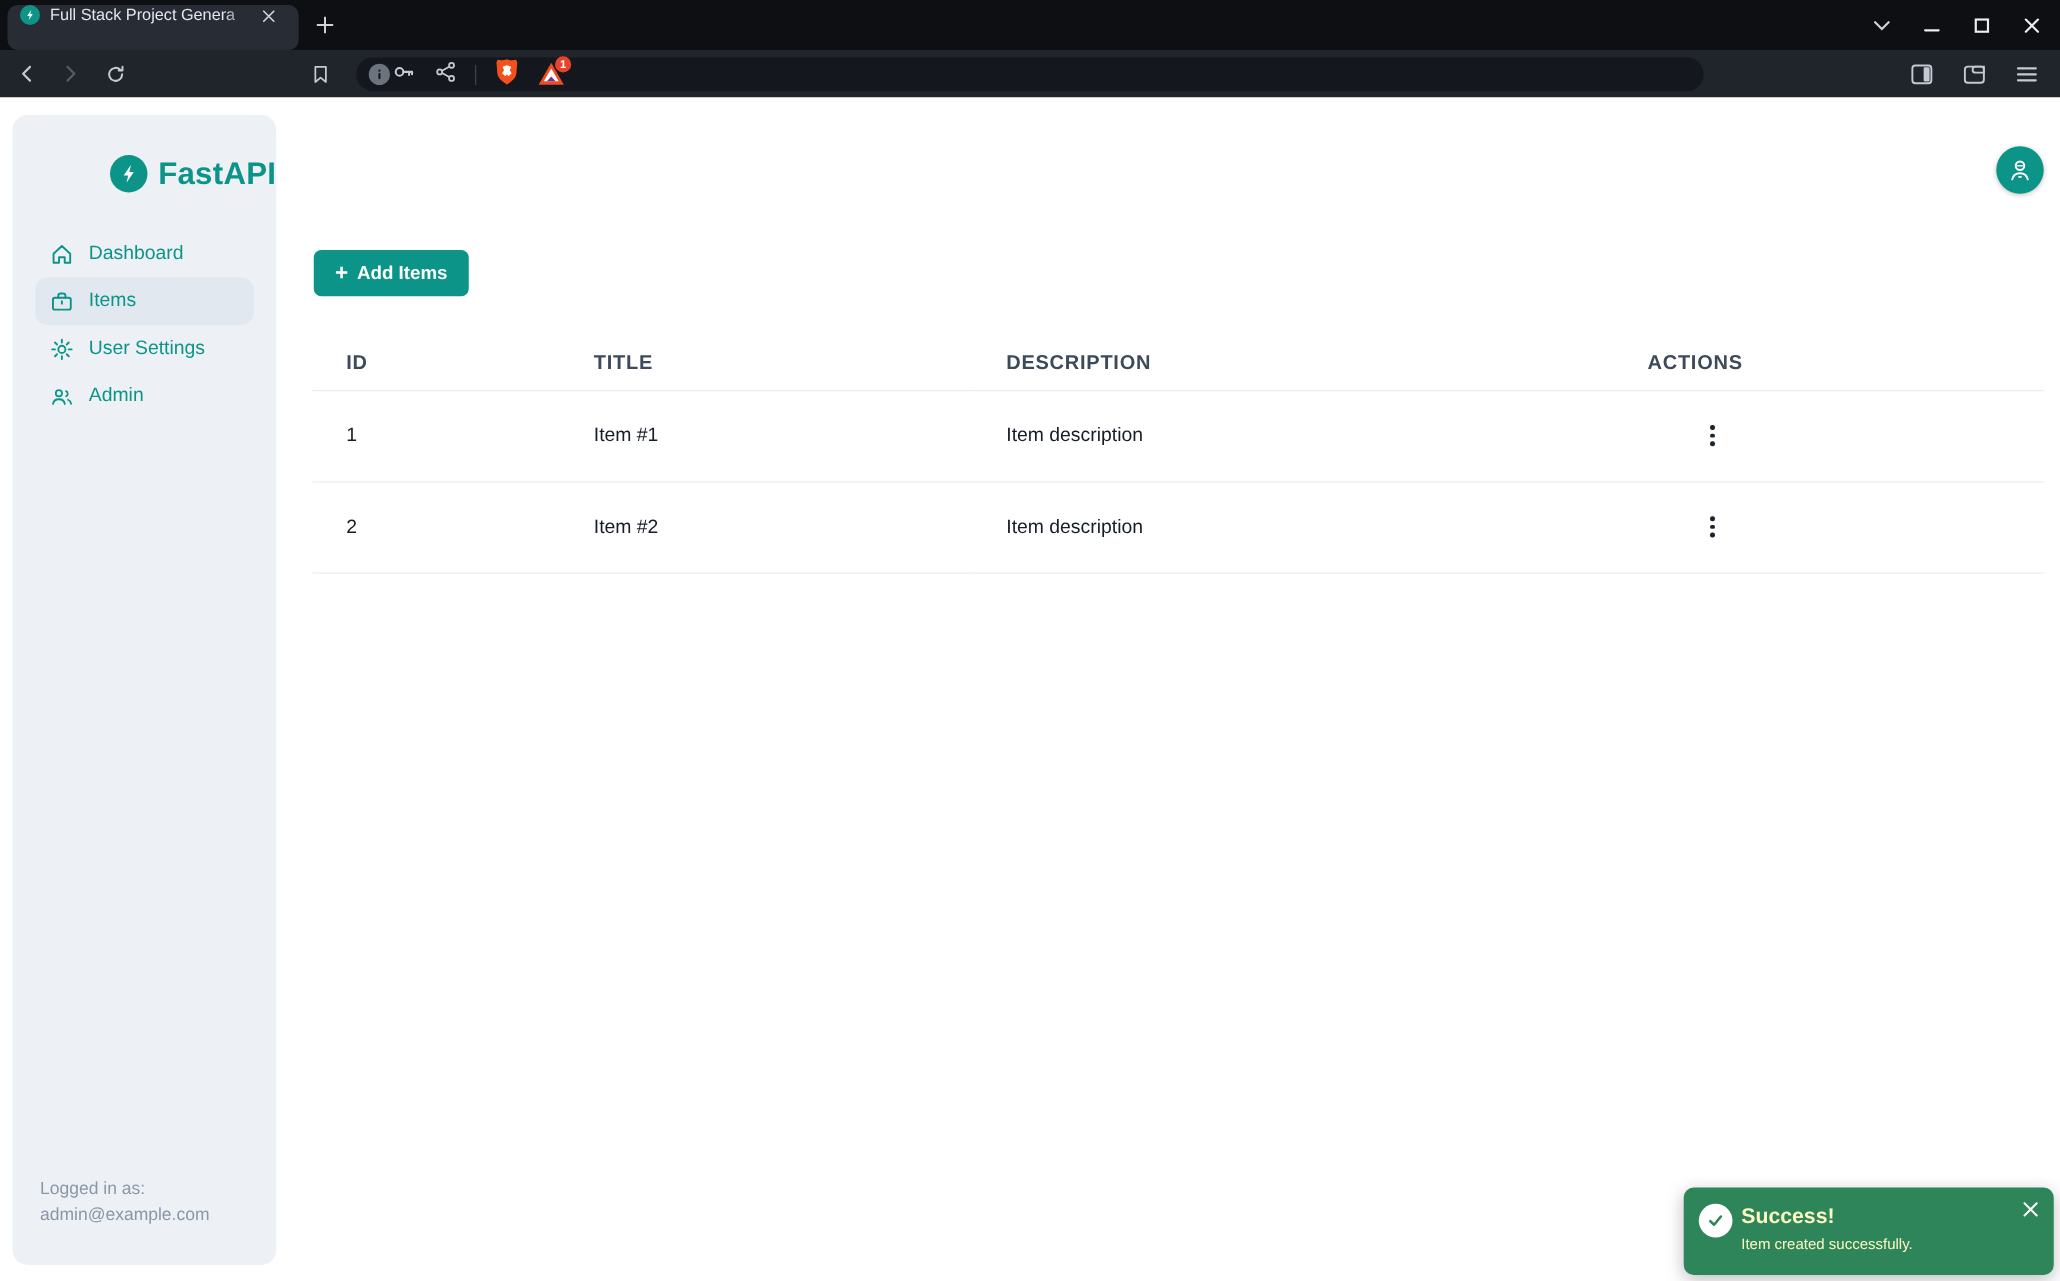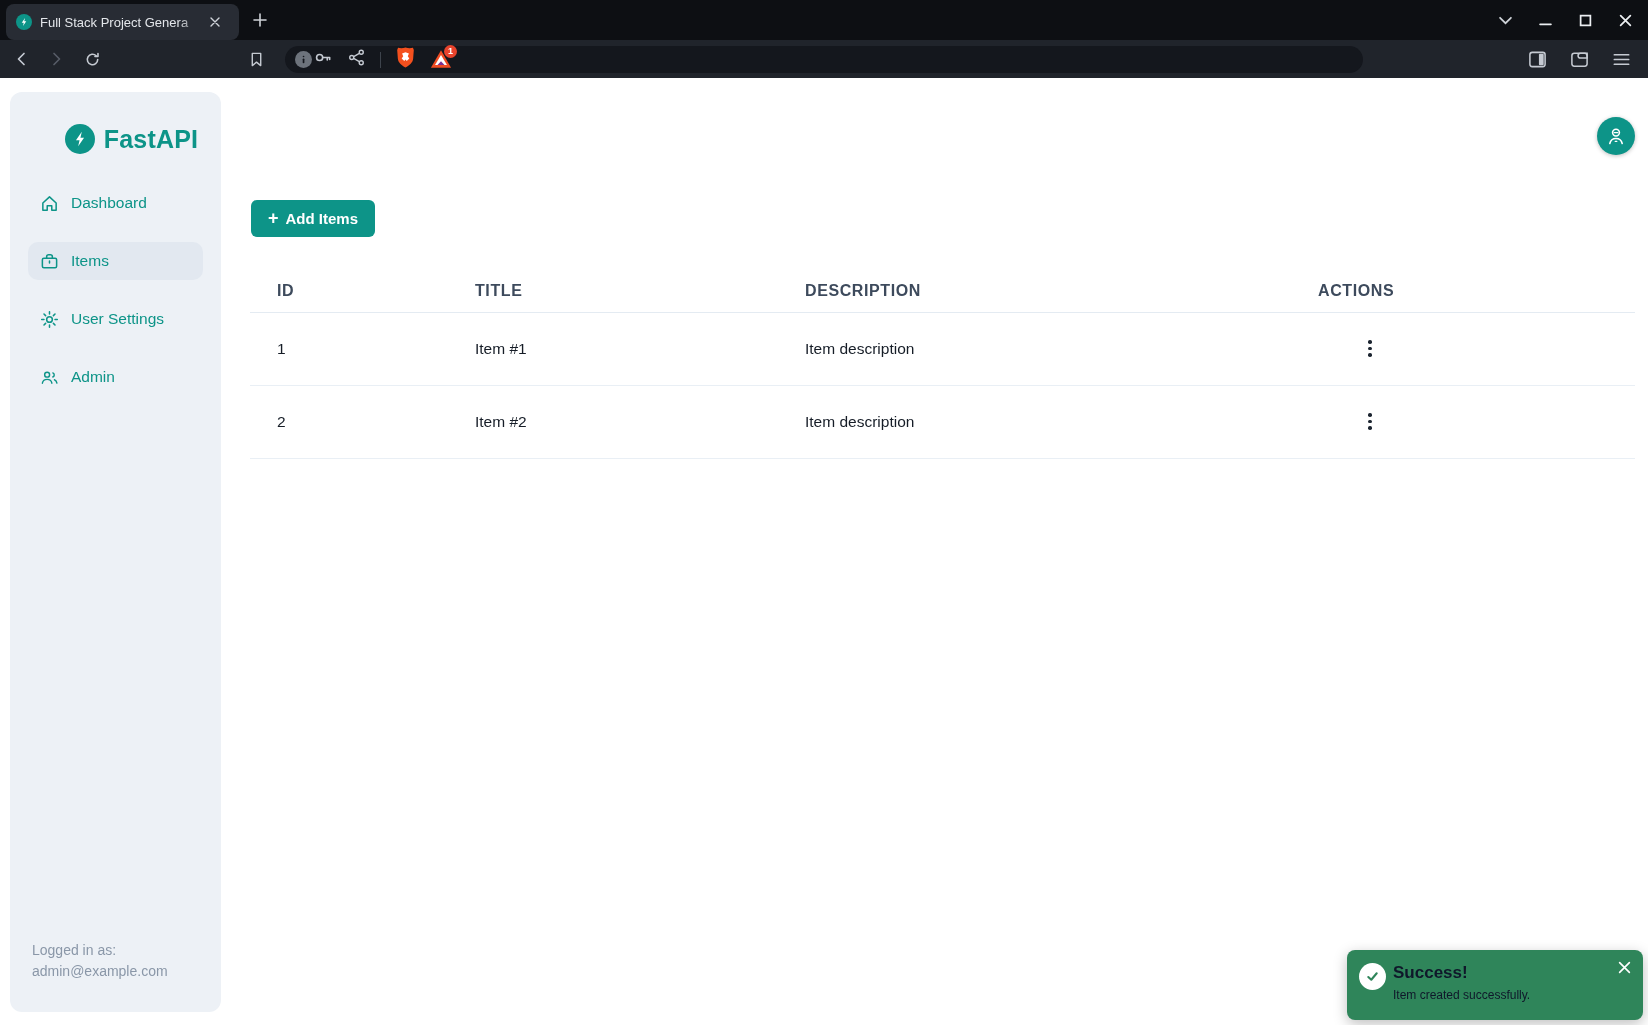--- a/index.html
+++ b/index.html
@@ -3,21 +3,21 @@
 <meta charset="utf-8">
 <style>
   * { margin:0; padding:0; box-sizing:border-box; }
   html,body { width:1648px; height:1025px; overflow:hidden; background:#fff;
     font-family:"Liberation Sans", sans-serif; }
   .stage { position:relative; width:1648px; height:1025px; }
 
   
   .tabstrip { position:absolute; left:0; top:0; width:1648px; height:40px; background:#0d0f13; }
   .tab { position:absolute; left:6px; top:4px; width:233px; height:36px; background:#282c34;
-    border-radius:8px; display:flex; align-items:center; padding:0 8px 0 10px; }
+    border-radius:8px; display:flex; padding:0 8px 0 10px; }
   .favicon { width:16px; height:16px; border-radius:50%; background:#0d9488; flex:0 0 16px;
     display:flex; align-items:center; justify-content:center; }
   .tab-title { position:relative; margin-left:8px; width:166px; overflow:hidden; white-space:nowrap;
     font-size:13px; color:#e3e6ea; }
   .tab-title::after { content:""; position:absolute; right:0; top:0; bottom:0; width:28px;
     background:linear-gradient(to right, rgba(40,44,52,0), #282c34); }
   .tab-close { width:18px; height:18px; display:flex; align-items:center; justify-content:center;
     border-radius:4px; }
   .newtab-btn { position:absolute; left:248px; top:8px; width:24px; height:24px; display:flex;
     align-items:center; justify-content:center; }
@@ -45,25 +45,25 @@
   .toolbar-right { position:absolute; right:0; top:0; height:38px; display:flex; align-items:center;
     gap:16px; padding-right:14px; }
   .tr-btn { width:26px; height:26px; display:flex; align-items:center; justify-content:center; }
 
   
   .page { position:absolute; left:0; top:78px; width:1648px; height:947px; background:#fff; }
 
   .sidebar { position:absolute; left:10px; top:14px; width:211px; height:920px;
     background:#edf1f6; border-radius:12px; }
   .logo { position:absolute; left:0; top:32px; width:211px; display:flex; align-items:center;
-    justify-content:center; gap:9px;padding-left:32px; }
+    justify-content:flex-end; gap:9px;padding-left:32px; }
   .logo-mark { width:30px; height:30px; border-radius:50%; background:#0d9488; display:flex;
     align-items:center; justify-content:center; }
   .logo-text { font-size:25px; font-weight:bold; color:#0d9488; letter-spacing:.2px; }
-  .nav { position:absolute; left:18px; top:92px; width:175px; display:flex; flex-direction:column; gap:20px; }
+  .nav { position:absolute; left:18px; top:92px; width:175px; display:flex; flex-direction:column; gap:0; }
   .nav-item { height:38px; display:flex; align-items:center; gap:12px; padding:0 12px;
     border-radius:10px; color:#0d9488; font-size:15.5px; cursor:pointer; }
   .nav-item.active { background:#e2e8f0; }
   .nav-item .nicon { width:19px; height:19px; flex:0 0 19px; display:flex; align-items:center; justify-content:center; }
   .side-footer { position:absolute; left:22px; bottom:30px; font-size:14px; color:#8a97a8; line-height:21px; }
 
   .avatar-btn { position:absolute; left:1597px; top:39px; width:38px; height:38px; border-radius:50%;
     background:#0d9488; display:flex; align-items:center; justify-content:center;
     box-shadow:0 1px 4px rgba(0,0,0,.25); cursor:pointer; }
 
@@ -79,21 +79,21 @@
     font-size:16px; font-weight:bold; letter-spacing:.6px; color:#3d4a5c;
     border-bottom:1px solid #e4ebf2; }
   .items-table td { height:73px; vertical-align:middle; padding-left:27px; font-size:15.5px;
     color:#161d27; border-bottom:1px solid #e9eff5; }
   .col-id{width:198px} .col-title{width:330px} .col-desc{width:513px} .col-actions{width:344px}
   .kebab-btn { width:30px; height:30px; margin-left:37px; background:none; border:none; border-radius:6px;
     display:flex; flex-direction:column; align-items:center; justify-content:center; gap:3px; cursor:pointer; }
   .kebab-btn i { width:3.5px; height:3.5px; border-radius:50%; background:#1c2430; display:block; }
 
   .toast { position:absolute; left:1347px; top:872px; width:296px; height:70px; background:#2f855a;
-    border-radius:8px; box-shadow:0 4px 14px rgba(0,0,0,.25); color:#0f172a; }
+    border-radius:8px; box-shadow:0 4px 14px rgba(0,0,0,.25); color:#fef9c3; }
   .toast-check { position:absolute; left:12px; top:13px; width:27px; height:27px; border-radius:50%;
     background:#fff; display:flex; align-items:center; justify-content:center; }
   .toast-title { position:absolute; left:46px; top:13px; font-size:17px; font-weight:bold; }
   .toast-msg { position:absolute; left:46px; top:38px; font-size:12px; }
   .toast-close { position:absolute; right:10px; top:8px; width:18px; height:18px; display:flex;
     align-items:center; justify-content:center; cursor:pointer; background:none; border:none; }
 </style>
 </head>
 <body>
 

